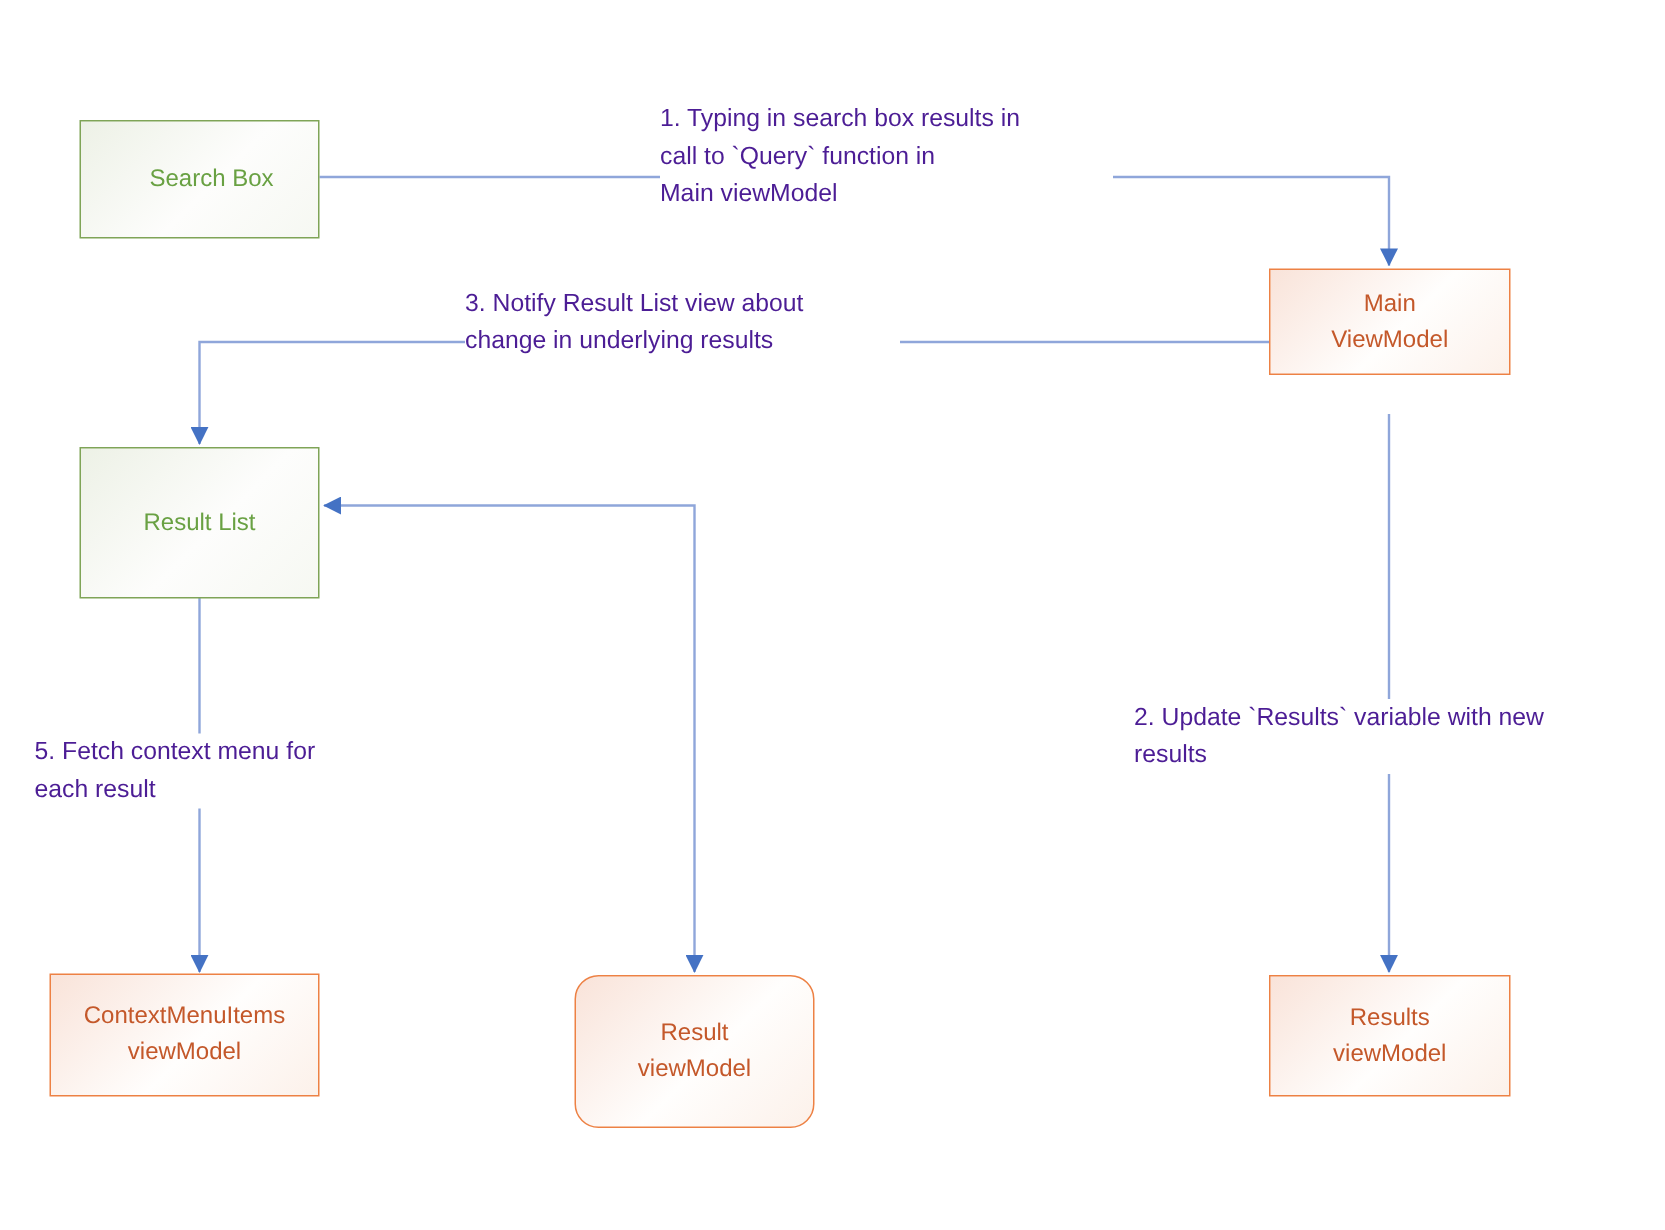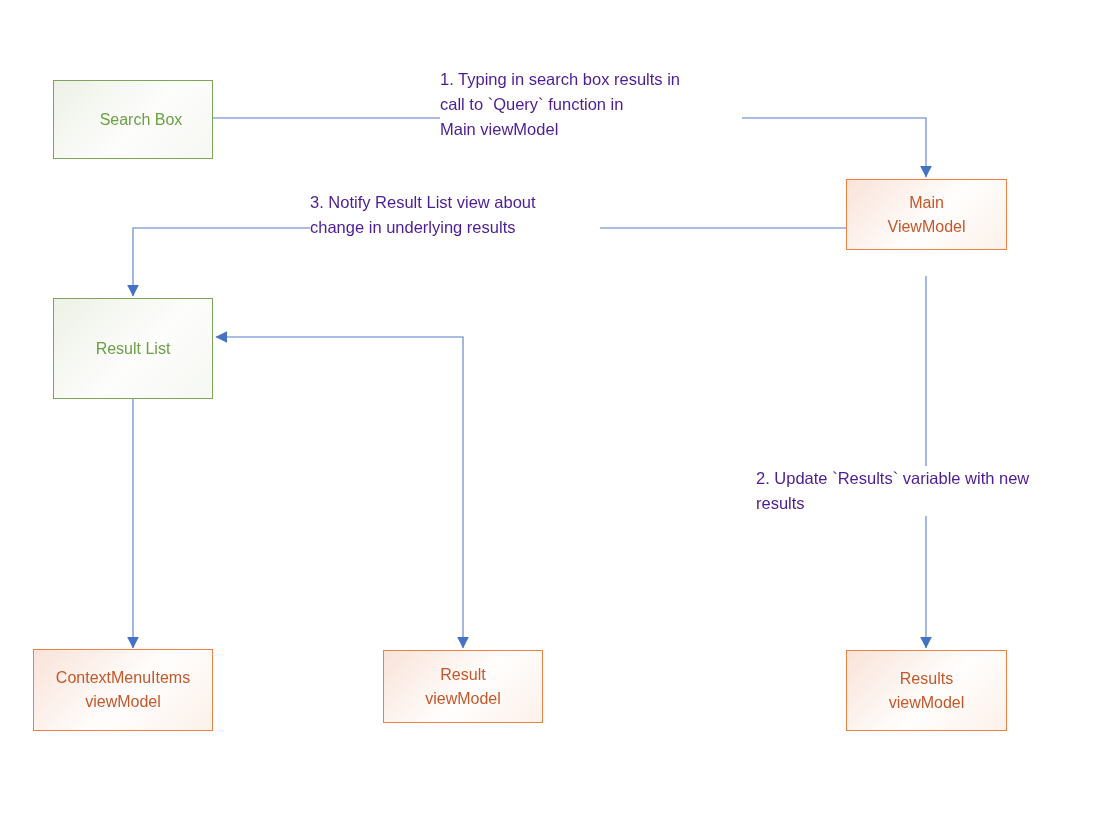--- a/index.html
+++ b/index.html
@@ -52,21 +52,21 @@
     text-align: left;
     white-space: pre-line;
     z-index: 2;
   }
 
   
   #box-search-box        { left: 53px;  top: 80px;  width: 160px; height: 79px; padding-left: 16px; }
   #box-main-viewmodel    { left: 846px; top: 179px; width: 161px; height: 71px; }
   #box-result-list       { left: 53px;  top: 298px; width: 160px; height: 101px; }
   #box-contextmenuitems  { left: 33px;  top: 649px; width: 180px; height: 82px; }
-  #box-result-viewmodel  { left: 383px; top: 650px; width: 160px; height: 73px; }
+  #box-result-viewmodel  { left: 383px; top: 650px; width: 160px; height: 102px; border-radius: 16px; }
   #box-results-viewmodel { left: 846px; top: 650px; width: 161px; height: 81px; }
 
   
   #annotation-1 { left: 440px; top: 67px;  width: 302px; }
   #annotation-3 { left: 310px; top: 190px; width: 290px; }
   #annotation-4 { left: 288px; top: 344px; width: 334px; }
   #annotation-5 { left: 23px;  top: 489px; width: 220px; }
   #annotation-2 { left: 756px; top: 418px; width: 340px; margin-top: 48px; }
 </style>
 </head>
@@ -90,20 +90,22 @@
   </svg>
 
   <div class="annotation" id="annotation-1">1. Typing in search box results in
 call to `Query` function in
 Main viewModel</div>
 
   <div class="annotation" id="annotation-3">3. Notify Result List view about
 change in underlying results</div>
 
 
+  <div class="annotation" id="annotation-5">5. Fetch context menu for
+each result</div>
 
   <div class="annotation" id="annotation-2">2. Update `Results` variable with new
 results</div>
 
   <div class="node green" id="box-search-box">Search Box</div>
 
   <div class="node orange" id="box-main-viewmodel">Main
 ViewModel</div>
 
   <div class="node green" id="box-result-list">Result List</div>

